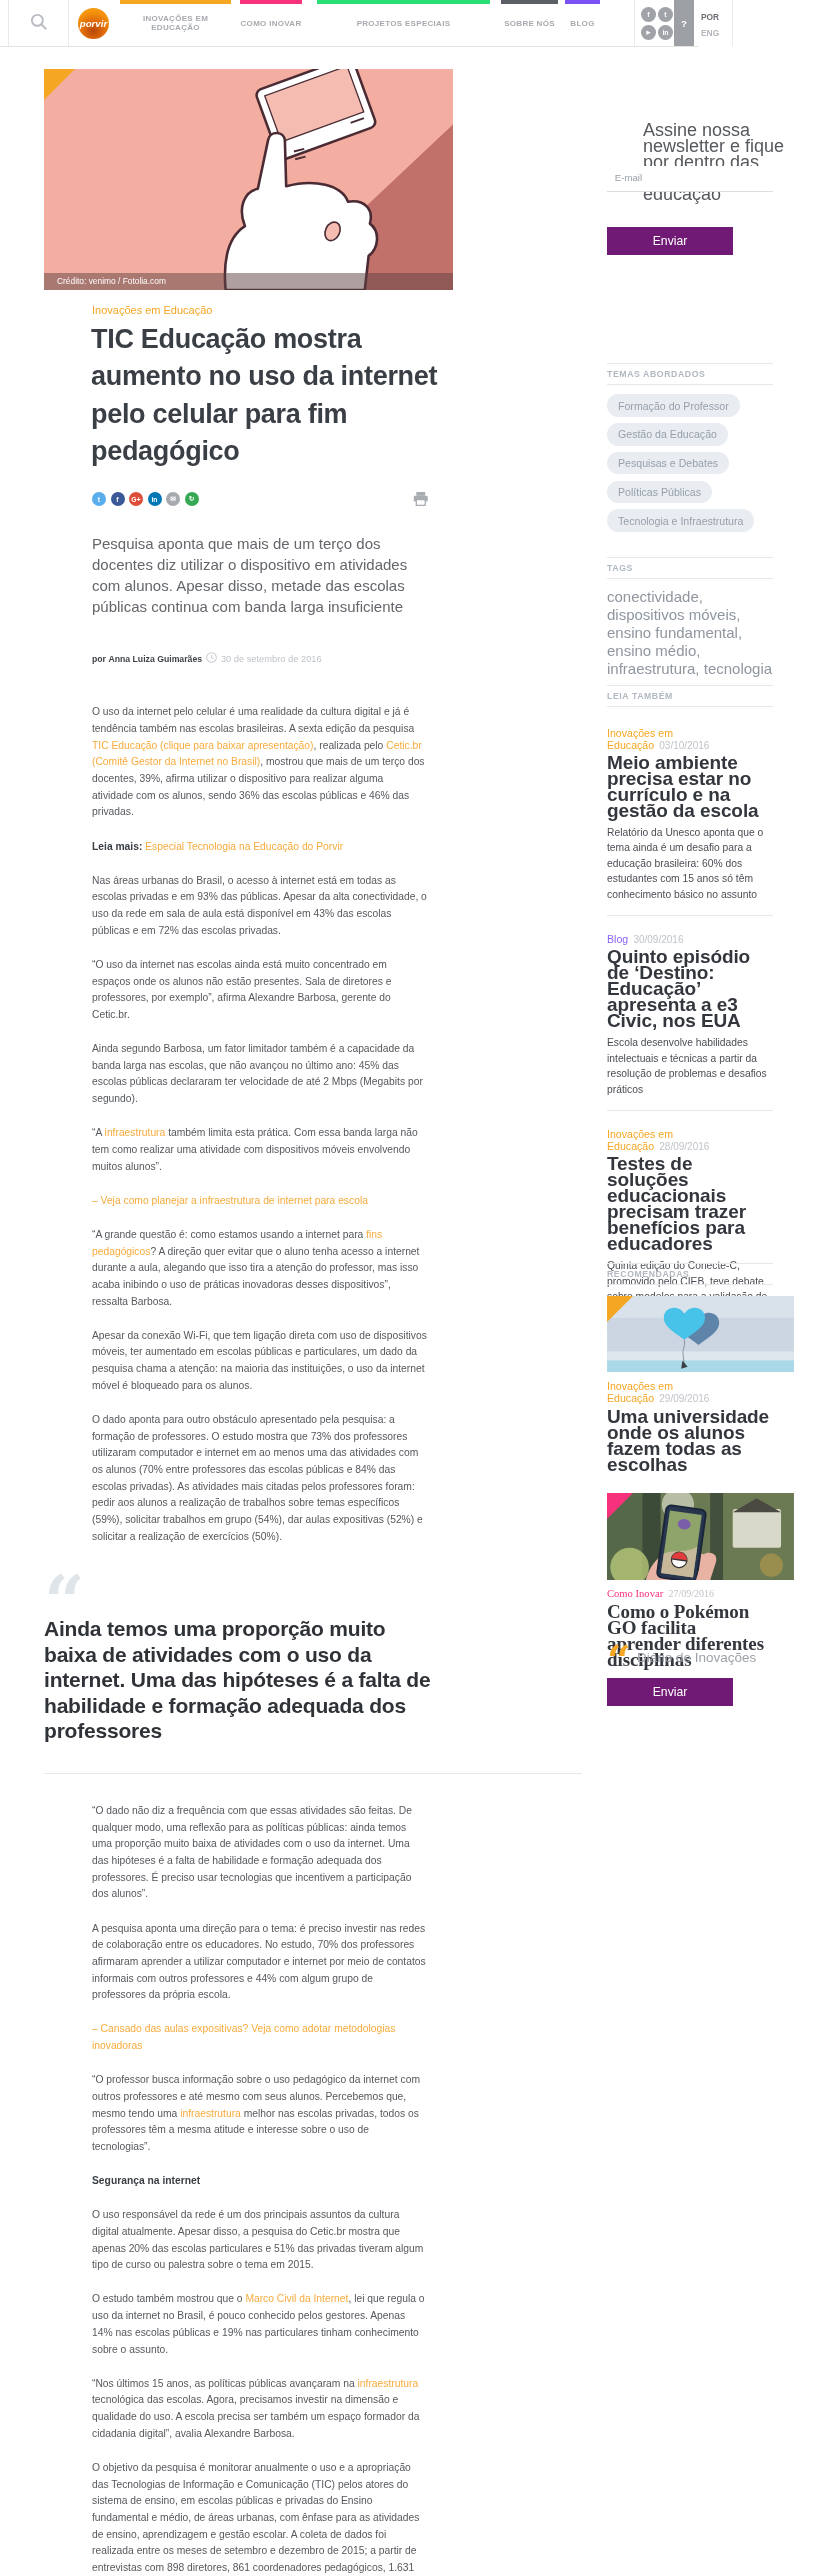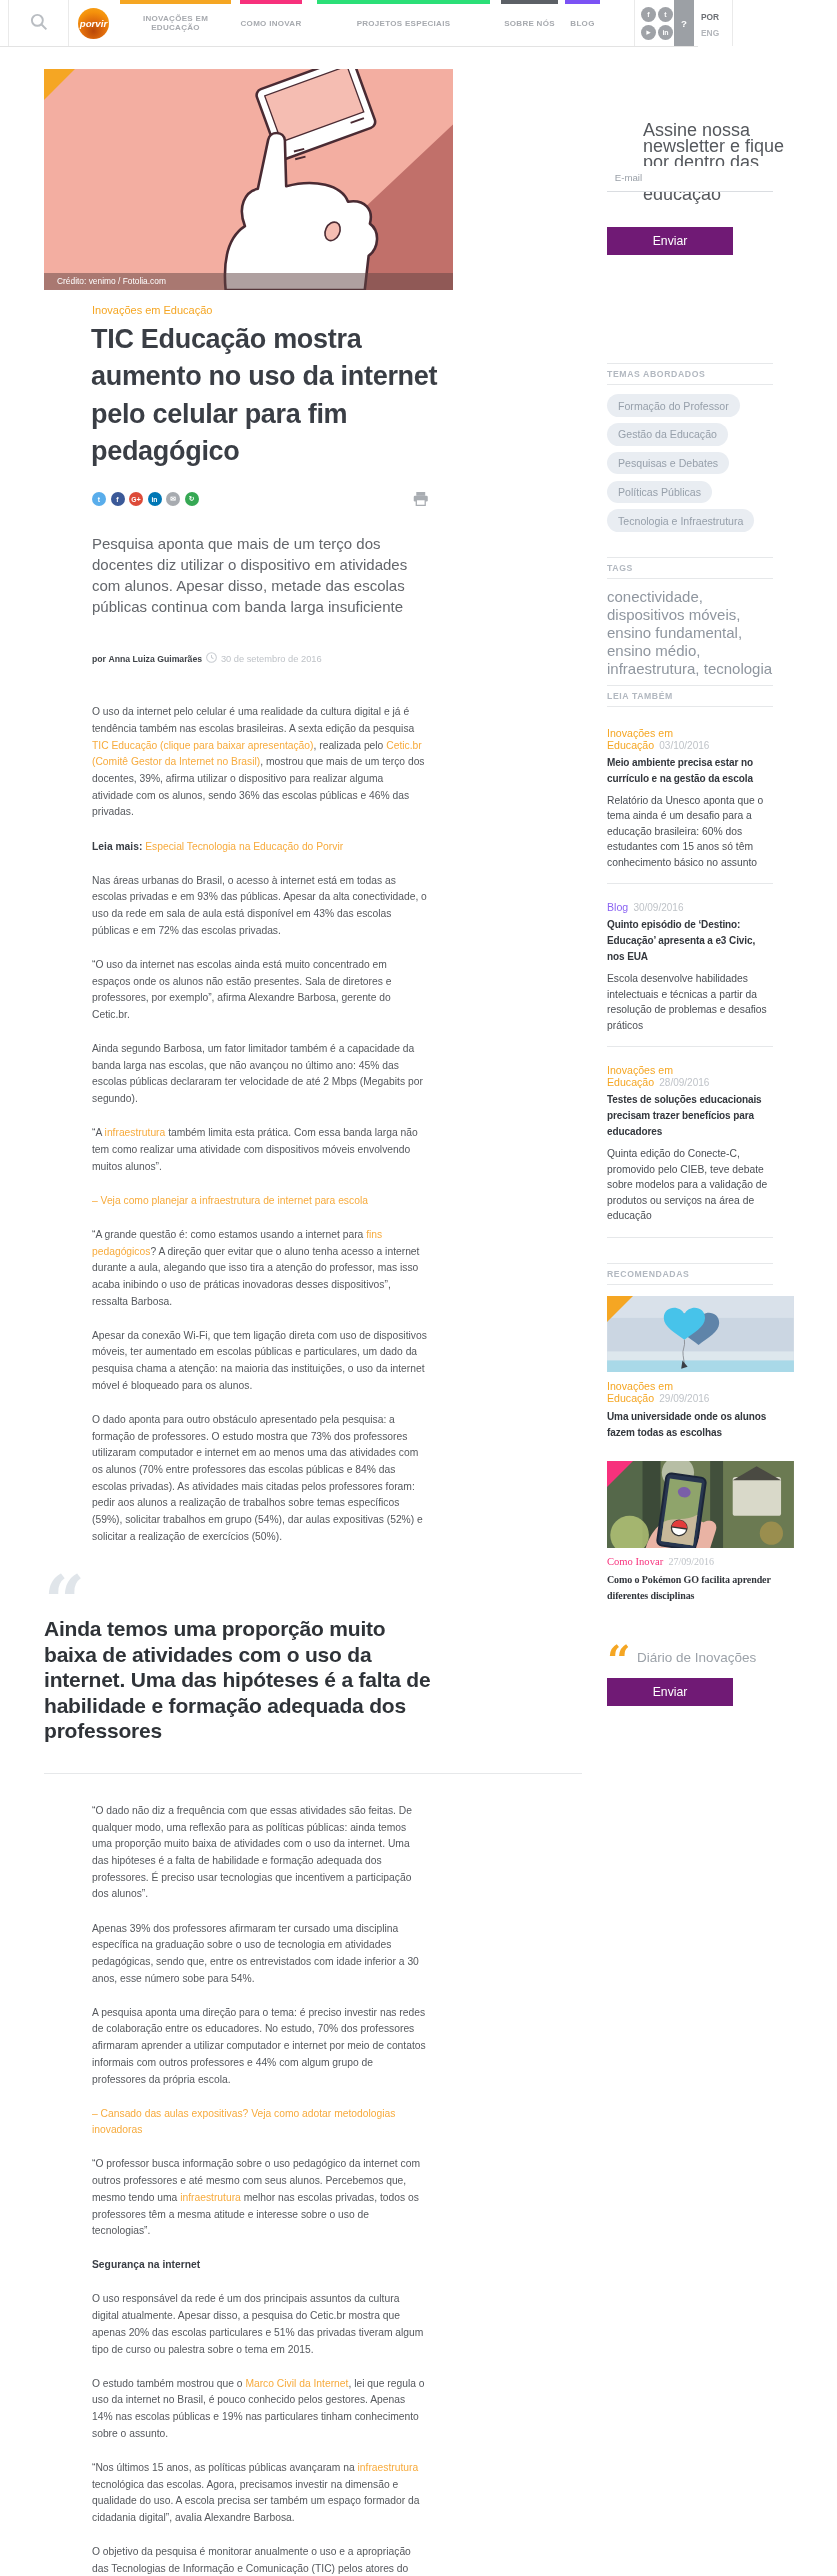--- a/index.html
+++ b/index.html
@@ -86,21 +86,21 @@
   .sec-rec{top:1263px;} .sec-diario{top:1644px;}
   .pills{margin-top:9px;}
   .pill{display:table;background:#E9EDF2;color:#97A0AB;font-size:10.6px;
         padding:5.2px 11px;border-radius:12.2px;margin:0 0 6.4px 0;cursor:pointer;}
   .tags-text{margin-top:9px;font-size:15px;line-height:18px;color:#8F969F;}
   .leia-items{margin-top:19.3px;}
   .cat-row{font-size:10.6px;}
   .cat{color:#F5A623;cursor:pointer;}
   .cat.purple{color:#8A63F2;} .cat.pink{color:#F7317C;}
   .date2{color:#BFC3C8;margin-left:5.2px;font-size:10px;}
-  .leia-title{font-size:10px;font-weight:bold;color:#33373D;line-height:16px;
+  .leia-title{font-size:19px;font-weight:bold;color:#33373D;line-height:16px;
               margin:3.9px 0 6.4px;letter-spacing:-0.1px;cursor:pointer;}
   .leia-excerpt{font-size:10.3px;line-height:15.5px;color:#4A4E54;margin:0 0 13px;}
   .leia-rule{border:none;border-top:0.6px solid #E6E8EA;margin:0 0 16.7px;}
   .rec-card{margin-top:10.3px;}
   .rec-img{position:relative;width:187px;overflow:hidden;cursor:pointer;}
   .tri{position:absolute;top:0;left:0;width:0;height:0;
        border-top:26px solid #F5A623;border-right:26px solid transparent;}
   .tri.pink{border-top-color:#F7317C;}
   .rec-card .cat-row{margin-top:6.4px;}
   .rec-card .leia-title{margin-top:5.2px;}
@@ -223,21 +223,20 @@
       <p class="body-p"><a class="lnk">– Veja como planejar a infraestrutura de internet para escola</a></p>
       <p class="body-p"><span>“A grande questão é: como estamos usando a internet para </span><a class="lnk">fins pedagógicos</a><span>? A direção quer evitar que o aluno tenha acesso a internet durante a aula, alegando que isso tira a atenção do professor, mas isso acaba inibindo o uso de práticas inovadoras desses dispositivos”, ressalta Barbosa.</span></p>
       <p class="body-p"><span>Apesar da conexão Wi-Fi, que tem ligação direta com uso de dispositivos móveis, ter aumentado em escolas públicas e particulares, um dado da pesquisa chama a atenção: na maioria das instituições, o uso da internet móvel é bloqueado para os alunos.</span></p>
       <p class="body-p"><span>O dado aponta para outro obstáculo apresentado pela pesquisa: a formação de professores. O estudo mostra que 73% dos professores utilizaram computador e internet em ao menos uma das atividades com os alunos (70% entre professores das escolas públicas e 84% das escolas privadas). As atividades mais citadas pelos professores foram: pedir aos alunos a realização de trabalhos sobre temas específicos (59%), solicitar trabalhos em grupo (54%), dar aulas expositivas (52%) e solicitar a realização de exercícios (50%).</span></p>
       <blockquote class="pullquote" style="margin: 27px 0px 0px -48px;">
         <div class="pq-mark">“</div>
         <div class="pq-text">Ainda temos uma proporção muito baixa de atividades com o uso da internet. Uma das hipóteses é a falta de habilidade e formação adequada dos professores</div>
       </blockquote>
       <hr class="body-rule">
       <p class="body-p"><span>“O dado não diz a frequência com que essas atividades são feitas. De qualquer modo, uma reflexão para as políticas públicas: ainda temos uma proporção muito baixa de atividades com o uso da internet. Uma das hipóteses é a falta de habilidade e formação adequada dos professores. É preciso usar tecnologias que incentivem a participação dos alunos”.</span></p>
-      <p class="body-p"><span>Apenas 39% dos professores afirmaram ter cursado uma disciplina específica na graduação sobre o uso de tecnologia em atividades pedagógicas, sendo que, entre os entrevistados com idade inferior a 30 anos, esse número sobe para 54%.</span></p>
       <p class="body-p"><span>A pesquisa aponta uma direção para o tema: é preciso investir nas redes de colaboração entre os educadores. No estudo, 70% dos professores afirmaram aprender a utilizar computador e internet por meio de contatos informais com outros professores e 44% com algum grupo de professores da própria escola.</span></p>
       <p class="body-p"><a class="lnk">– Cansado das aulas expositivas? Veja como adotar metodologias inovadoras</a></p>
       <p class="body-p"><span>“O professor busca informação sobre o uso pedagógico da internet com outros professores e até mesmo com seus alunos. Percebemos que, mesmo tendo uma </span><a class="lnk">infraestrutura</a><span> melhor nas escolas privadas, todos os professores têm a mesma atitude e interesse sobre o uso de tecnologias”.</span></p>
       <p class="body-p subhead">Segurança na internet</p>
       <p class="body-p"><span>O uso responsável da rede é um dos principais assuntos da cultura digital atualmente. Apesar disso, a pesquisa do Cetic.br mostra que apenas 20% das escolas particulares e 51% das privadas tiveram algum tipo de curso ou palestra sobre o tema em 2015.</span></p>
       <p class="body-p"><span>O estudo também mostrou que o </span><a class="lnk">Marco Civil da Internet</a><span>, lei que regula o uso da internet no Brasil, é pouco conhecido pelos gestores. Apenas 14% nas escolas públicas e 19% nas particulares tinham conhecimento sobre o assunto.</span></p>
       <p class="body-p"><span>“Nos últimos 15 anos, as políticas públicas avançaram na </span><a class="lnk">infraestrutura</a><span> tecnológica das escolas. Agora, precisamos investir na dimensão e qualidade do uso. A escola precisa ser também um espaço formador da cidadania digital”, avalia Alexandre Barbosa.</span></p>
       <p class="body-p"><span>O objetivo da pesquisa é monitorar anualmente o uso e a apropriação das Tecnologias de Informação e Comunicação (TIC) pelos atores do sistema de ensino, em escolas públicas e privadas do Ensino fundamental e médio, de áreas urbanas, com ênfase para as atividades de ensino, aprendizagem e gestão escolar. A coleta de dados foi realizada entre os meses de setembro e dezembro de 2015; a partir de entrevistas com 898 diretores, 861 coordenadores pedagógicos, 1.631 professores e 9.213 alunos.</span></p>
     </div>
 </div>

